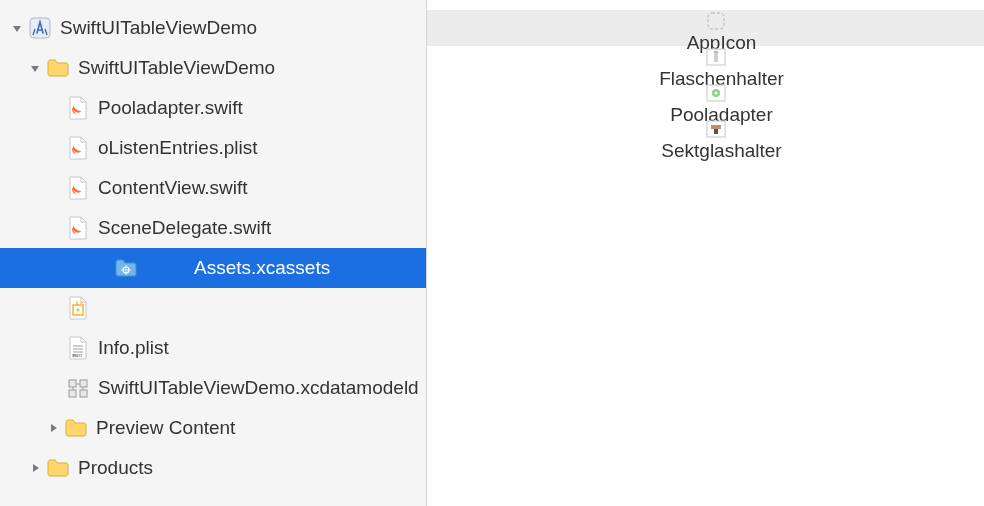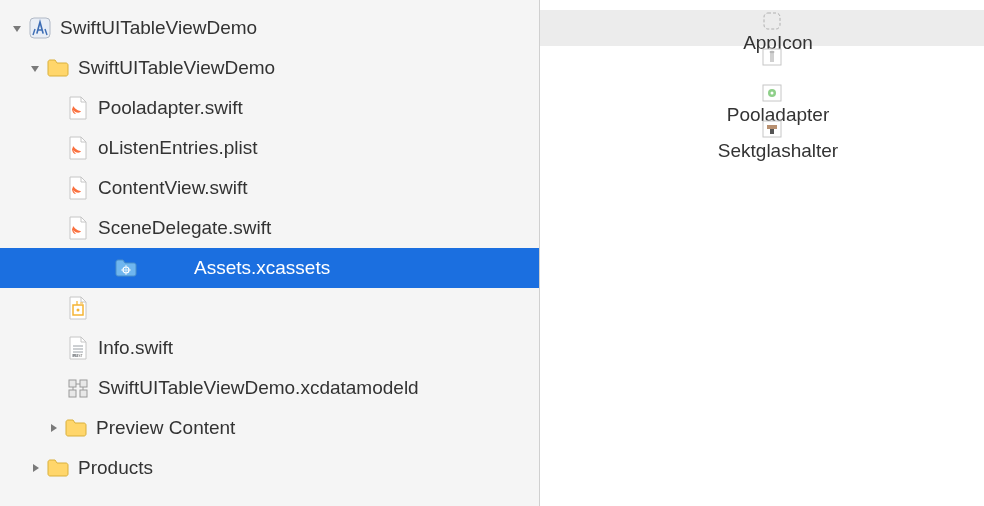--- a/index.html
+++ b/index.html
@@ -6,21 +6,21 @@
     body {
       font-family: -apple-system, "Helvetica Neue", Helvetica, Arial, sans-serif;
       font-size: 19px;
       background: #fff;
       width: 984px;
       height: 506px;
       overflow: hidden;
       display: flex;
     }
     .left-pane {
-      width: 540px;
+      width: 427px;
       height: 100%;
       background: #f5f5f5;
       border-right: 1px solid #d0d0d0;
       padding-top: 8px;
     }
     .right-pane {
       flex: 1;
       height: 100%;
       background: #fff;
       padding-top: 10px;
@@ -210,21 +210,21 @@
       <svg width="20" height="24" viewBox="0 0 20 24">
         <path d="M2 1 L13 1 L18 6 L18 23 L2 23 Z" fill="#fff" stroke="#c6c6c6"></path>
         <path d="M13 1 L13 6 L18 6" fill="none" stroke="#c6c6c6"></path>
         <line x1="5" y1="10" x2="15" y2="10" stroke="#9aa0a6"></line>
         <line x1="5" y1="13" x2="15" y2="13" stroke="#9aa0a6"></line>
         <line x1="5" y1="16" x2="15" y2="16" stroke="#9aa0a6"></line>
         <rect x="4" y="18" width="6" height="3" fill="#9aa0a6" opacity="0.6"></rect>
         <text x="5" y="21" font-size="3.5" fill="#555">PLIST</text>
       </svg>
     </span>
-    <span class="label">Info.swift</span>
+    <span class="label">Info.plist</span>
   </div>
 
   <div class="tree-row">
     <span class="indent" style="width:66px"></span>
     <span class="icon">
       <svg width="22" height="22" viewBox="0 0 22 22">
         <rect x="2" y="3" width="7" height="7" fill="#e8e8e8" stroke="#9a9a9a"></rect>
         <rect x="13" y="3" width="7" height="7" fill="#e8e8e8" stroke="#9a9a9a"></rect>
         <rect x="2" y="13" width="7" height="7" fill="#e8e8e8" stroke="#9a9a9a"></rect>
         <rect x="13" y="13" width="7" height="7" fill="#e8e8e8" stroke="#9a9a9a"></rect>
@@ -279,20 +279,21 @@
     </div>
 
     <div class="asset-row">
       <span class="asset-icon">
         <svg width="20" height="18" viewBox="0 0 20 18">
           <rect x="1" y="1" width="18" height="16" fill="#fff" stroke="#c6c6c6"></rect>
           <rect x="8" y="4" width="4" height="10" fill="#d0d0d0"></rect>
           <ellipse cx="10" cy="4" rx="2.5" ry="1.2" fill="#b8b8b8"></ellipse>
         </svg>
       </span>
+      <span class="asset-label">Flaschenhalter</span>
     </div>
 
     <div class="asset-row">
       <span class="asset-icon">
         <svg width="20" height="18" viewBox="0 0 20 18">
           <rect x="1" y="1" width="18" height="16" fill="#fff" stroke="#c6c6c6"></rect>
           <circle cx="10" cy="9" r="4" fill="#8fd08a"></circle>
           <circle cx="10" cy="9" r="1.5" fill="#fff"></circle>
         </svg>
       </span>

